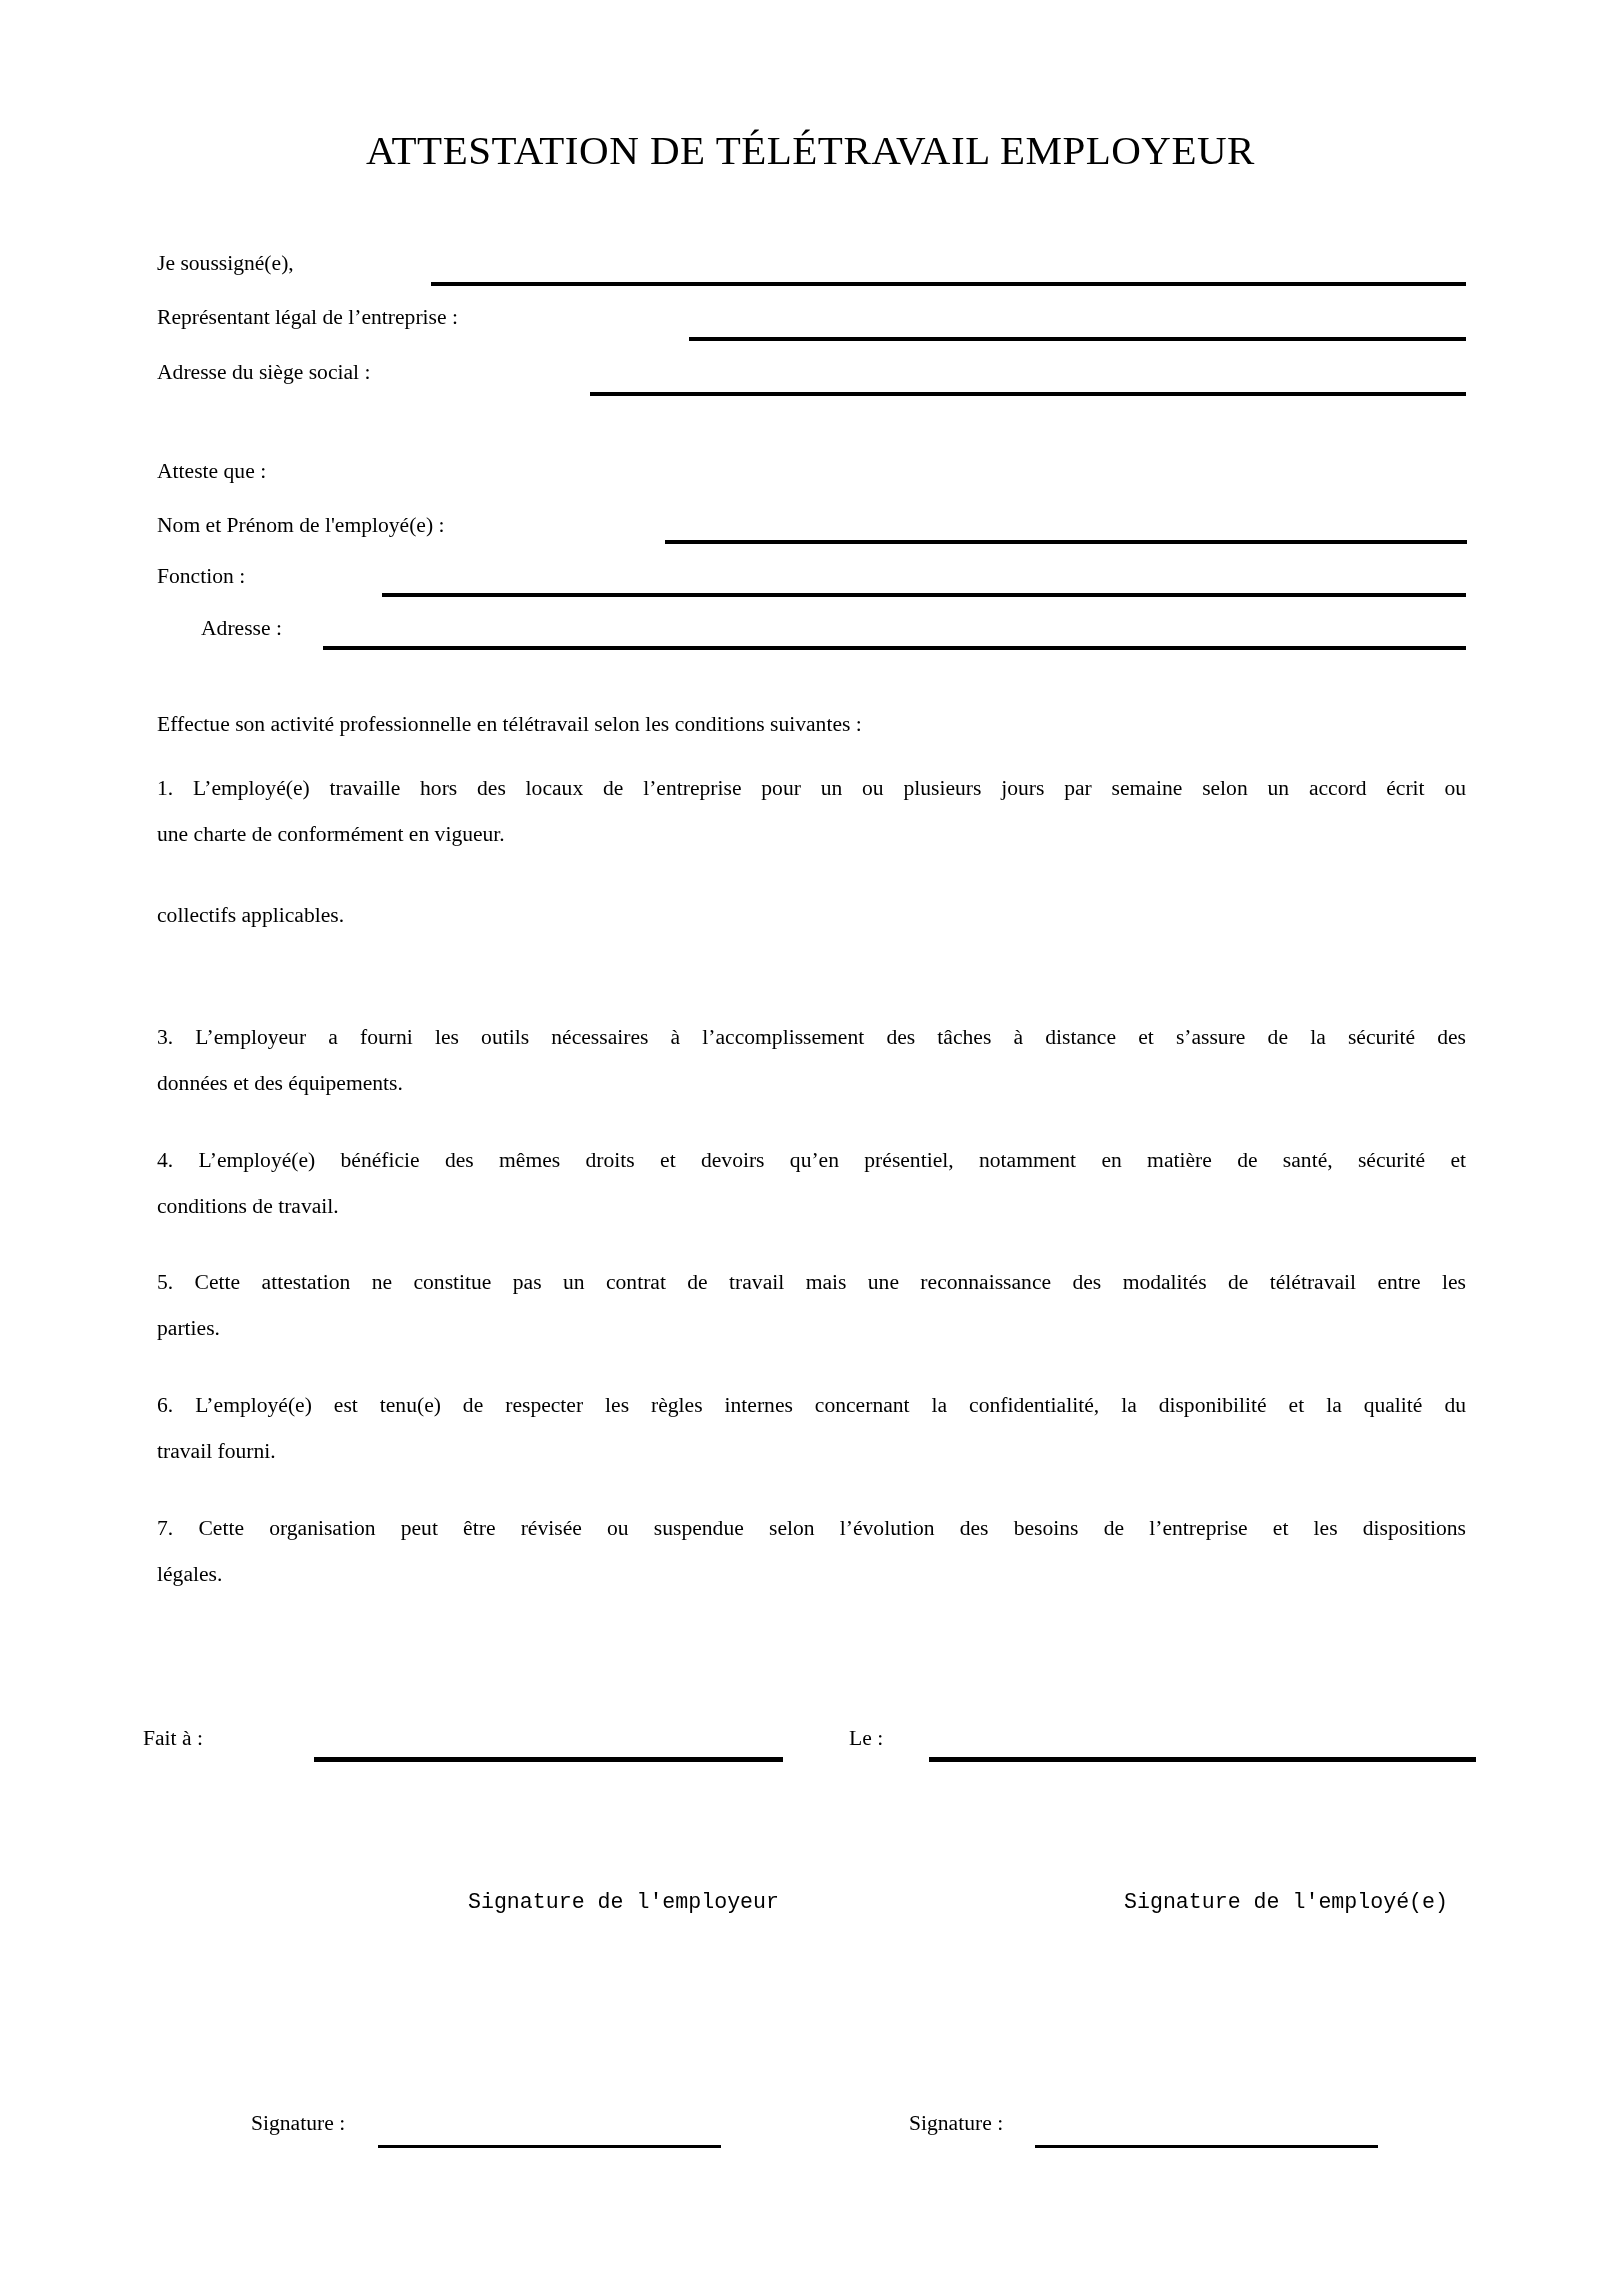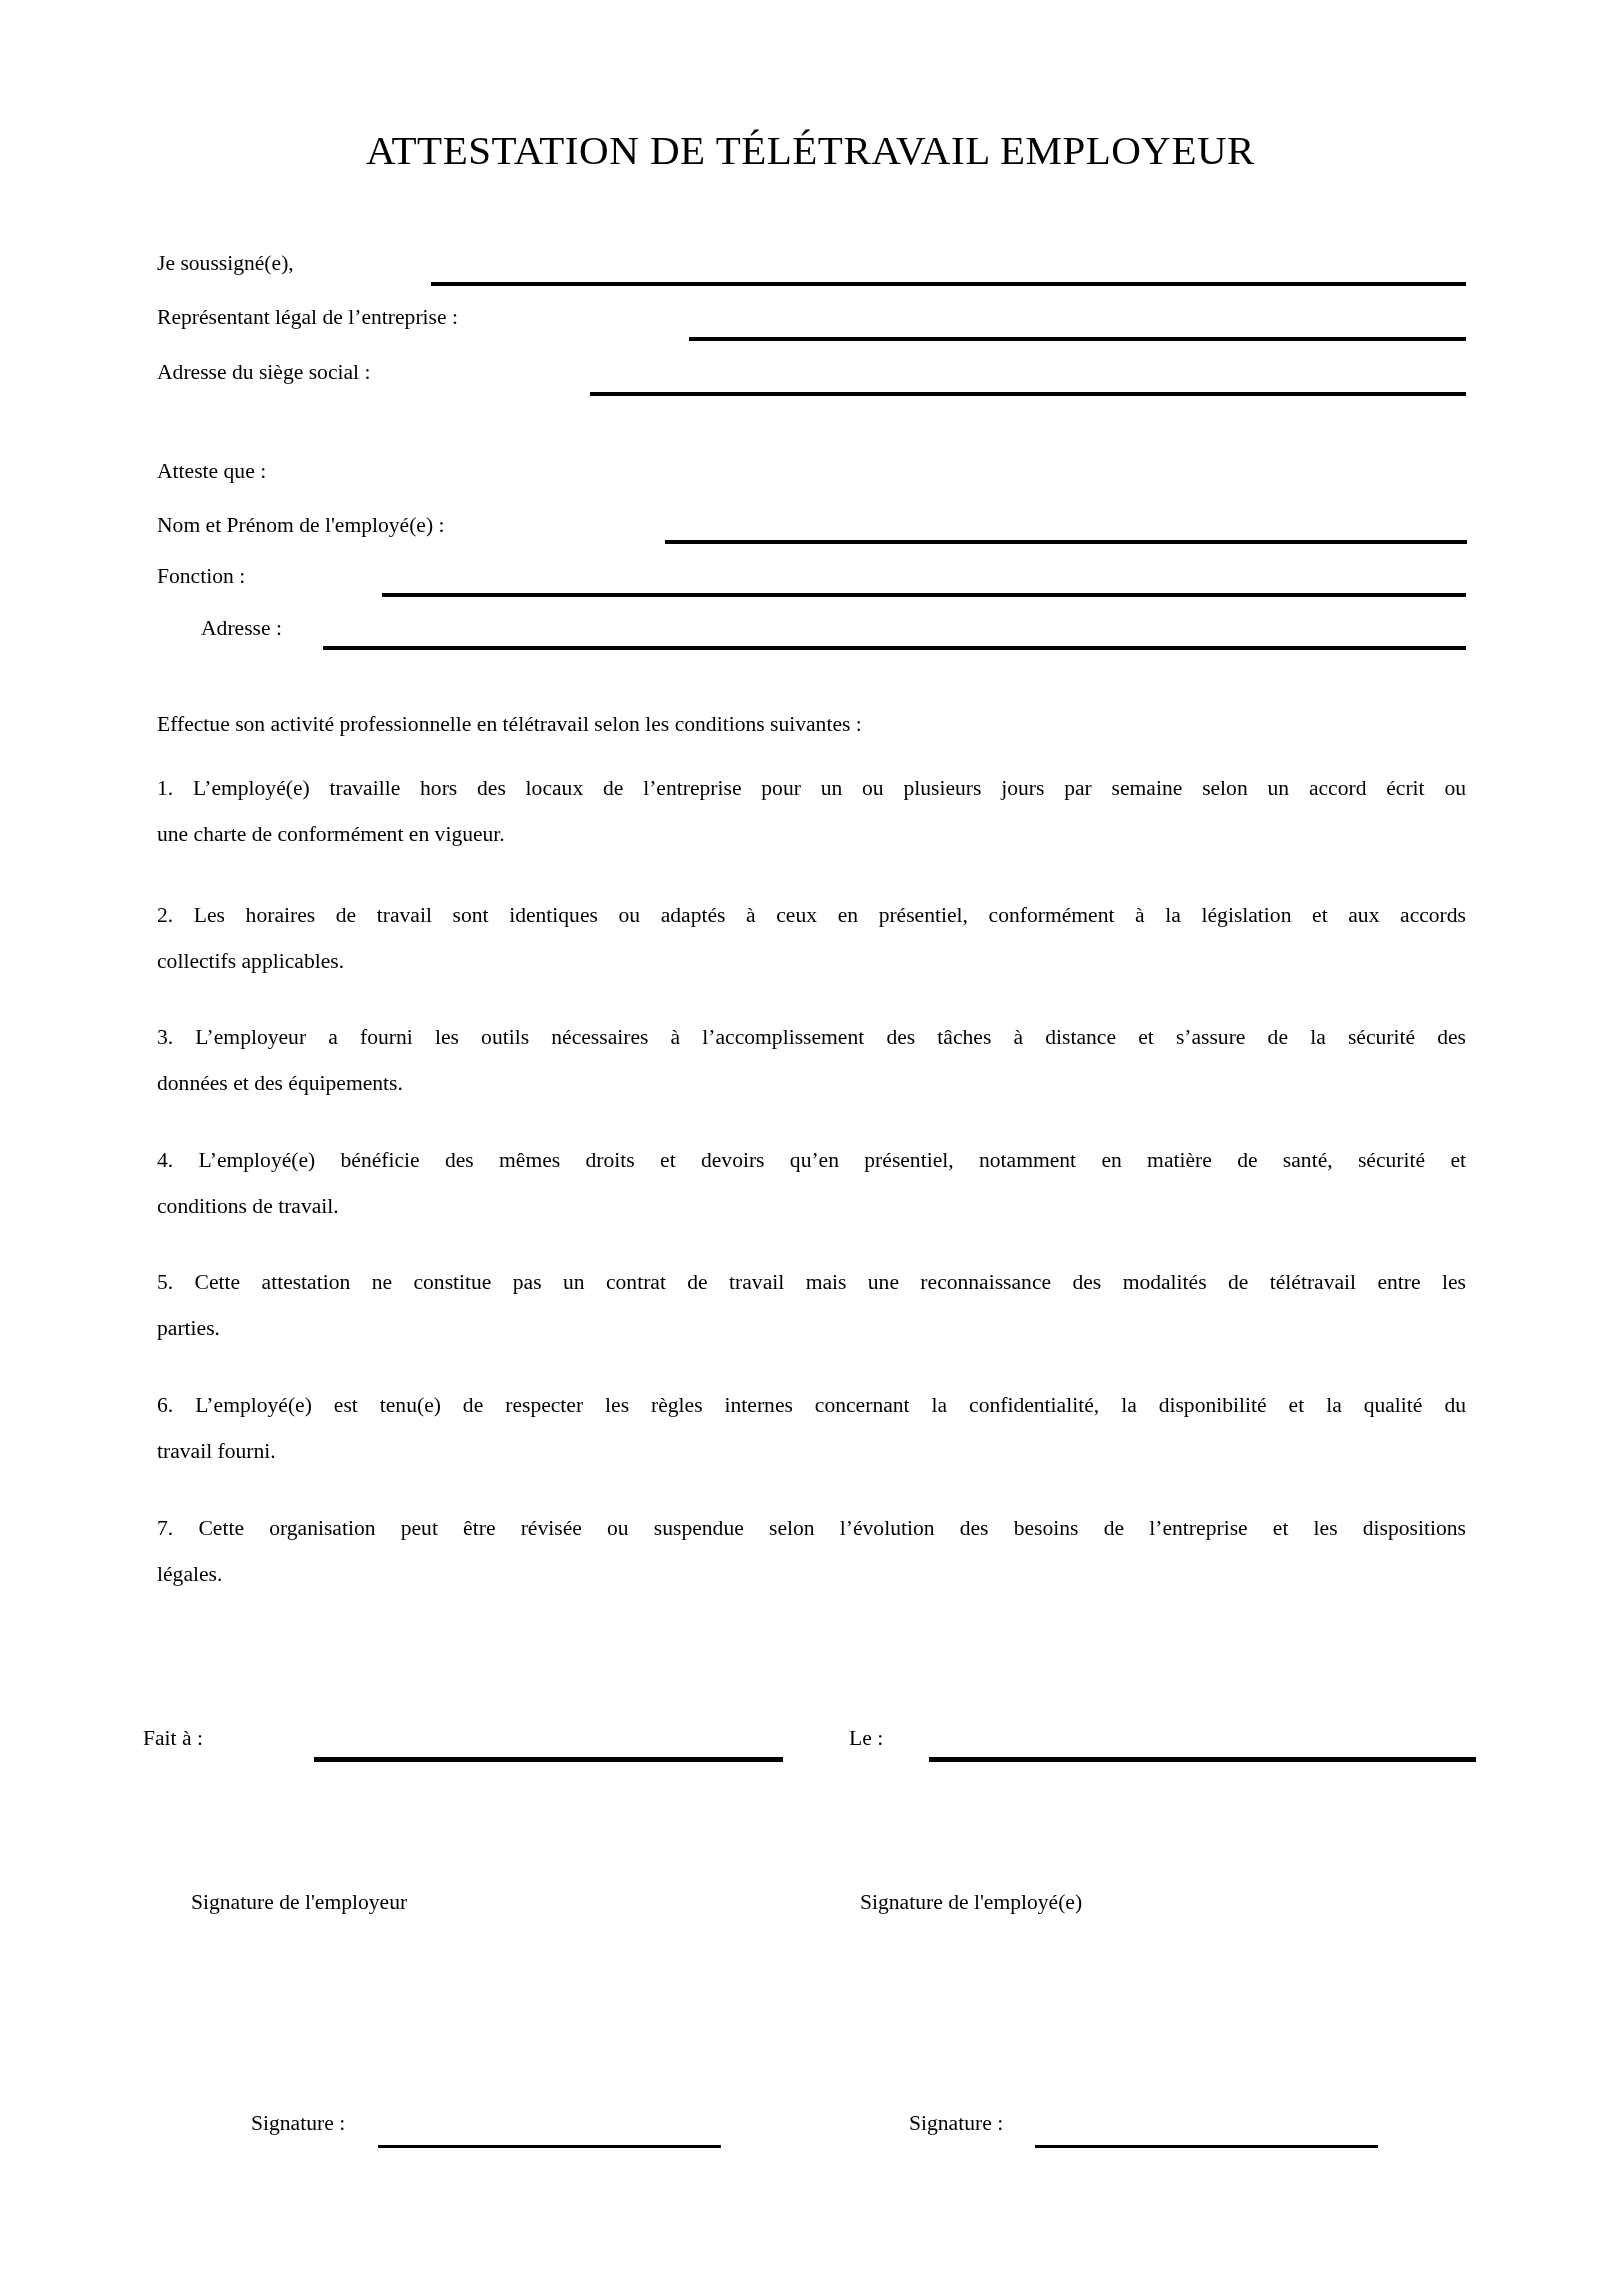--- a/index.html
+++ b/index.html
@@ -26,21 +26,21 @@
   }
   .rule.thick{height:4.9px;}
   .rule.thin{height:2.9px;}
   .para{
     position:absolute;left:157px;width:1309px;
     line-height:46px;
   }
   .para .l1{display:block;text-align:justify;text-align-last:justify;}
   .para .l2{display:block;text-align:left;}
   .sign-caption{
-    position:absolute;width:588px;text-align:left;line-height:1;white-space:nowrap;
+    position:absolute;width:588px;text-align:right;line-height:1;white-space:nowrap;font-family:Liberation Mono, monospace;
   }
 </style>
 </head>
 <body>
 
 <div class="page">
 
   <div class="doc-title">ATTESTATION DE TÉLÉTRAVAIL EMPLOYEUR</div>
 
   <div class="label" style="left:157px;top:253px;">Je soussigné(e),</div>
@@ -63,21 +63,20 @@
   <div class="label" style="left:157px;top:618px;margin-left:44px;">Adresse :</div>
   <div class="rule" style="left:323px;top:646px;width:1143px;"></div>
 
   <div class="label" style="left:157px;top:714px;">Effectue son activité professionnelle en télétravail selon les conditions suivantes :</div>
 
   <div class="para" style="top:765px;">
     <span class="l1">1. L’employé(e) travaille hors des locaux de l’entreprise pour un ou plusieurs jours par semaine selon un accord écrit ou</span>
     <span class="l2">une charte de conformément en vigueur.</span>
   </div>
   <div class="para" style="top:892px;">
-    <span class="l1">2. Les horaires de travail sont identiques ou adaptés à ceux en présentiel, conformément à la législation et aux accords</span>
     <span class="l2">collectifs applicables.</span>
   </div>
   <div class="para" style="top:1014px;">
     <span class="l1">3. L’employeur a fourni les outils nécessaires à l’accomplissement des tâches à distance et s’assure de la sécurité des</span>
     <span class="l2">données et des équipements.</span>
   </div>
   <div class="para" style="top:1137px;">
     <span class="l1">4. L’employé(e) bénéficie des mêmes droits et devoirs qu’en présentiel, notamment en matière de santé, sécurité et</span>
     <span class="l2">conditions de travail.</span>
   </div>

